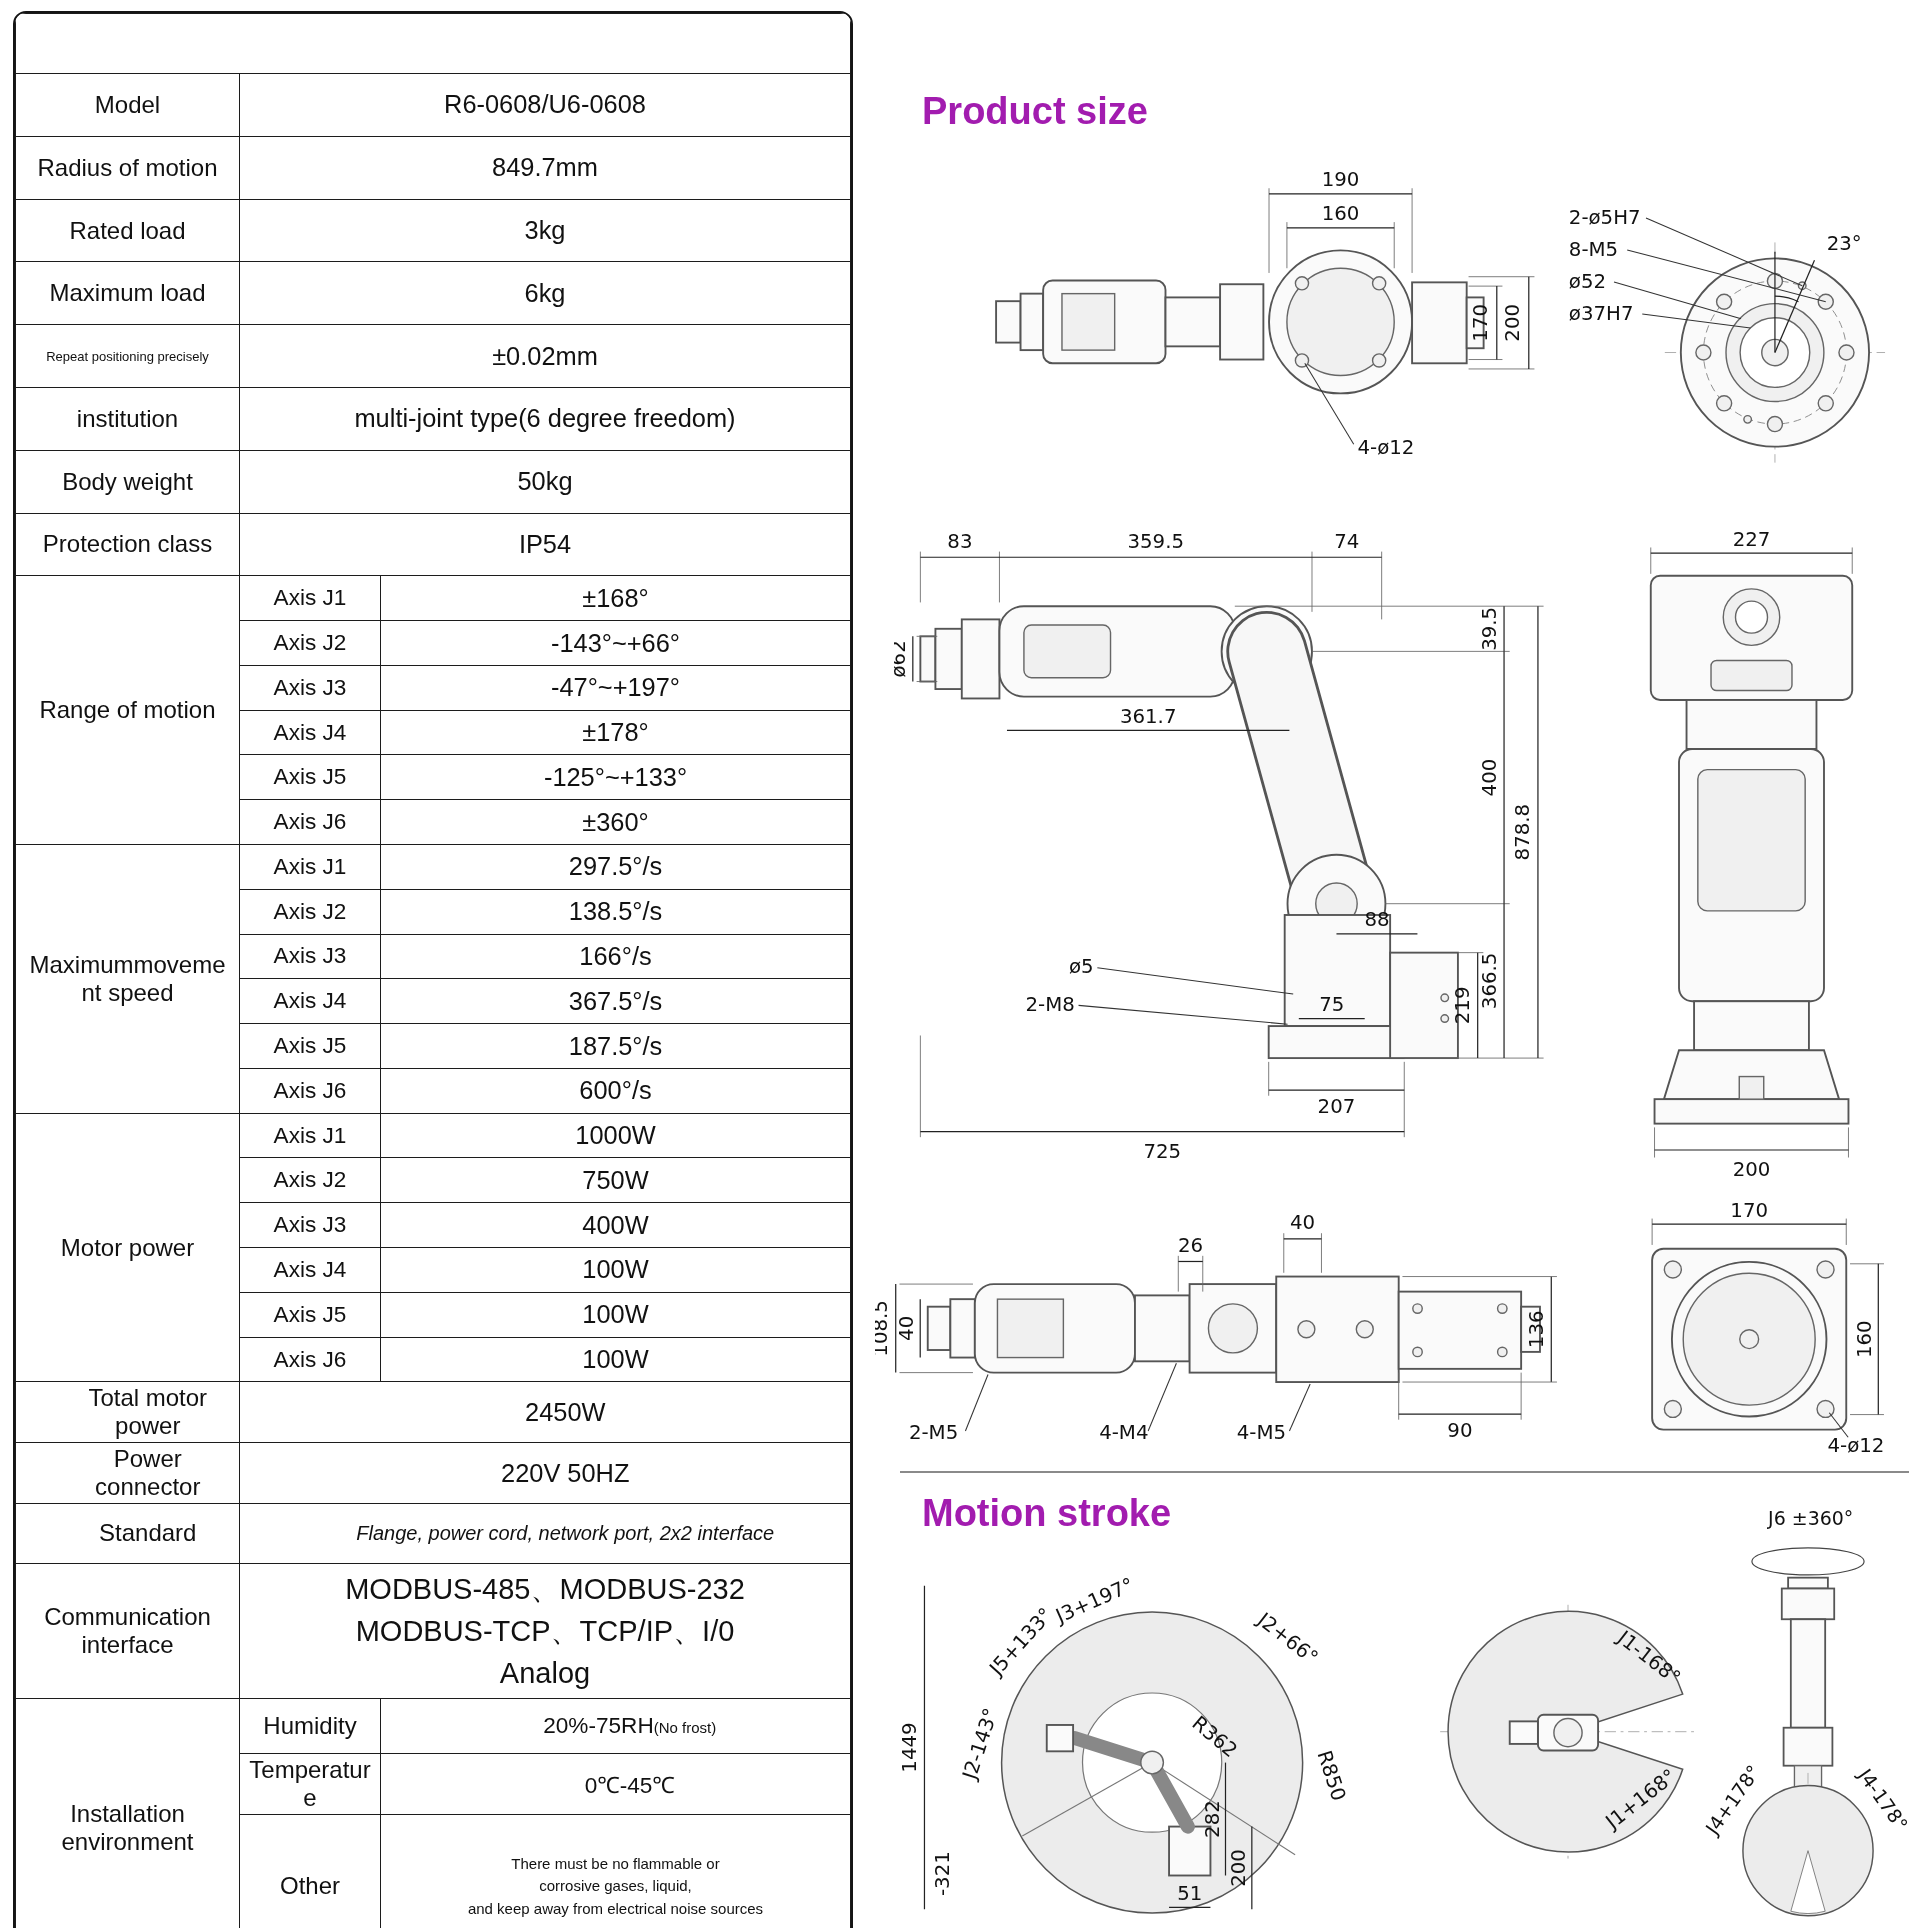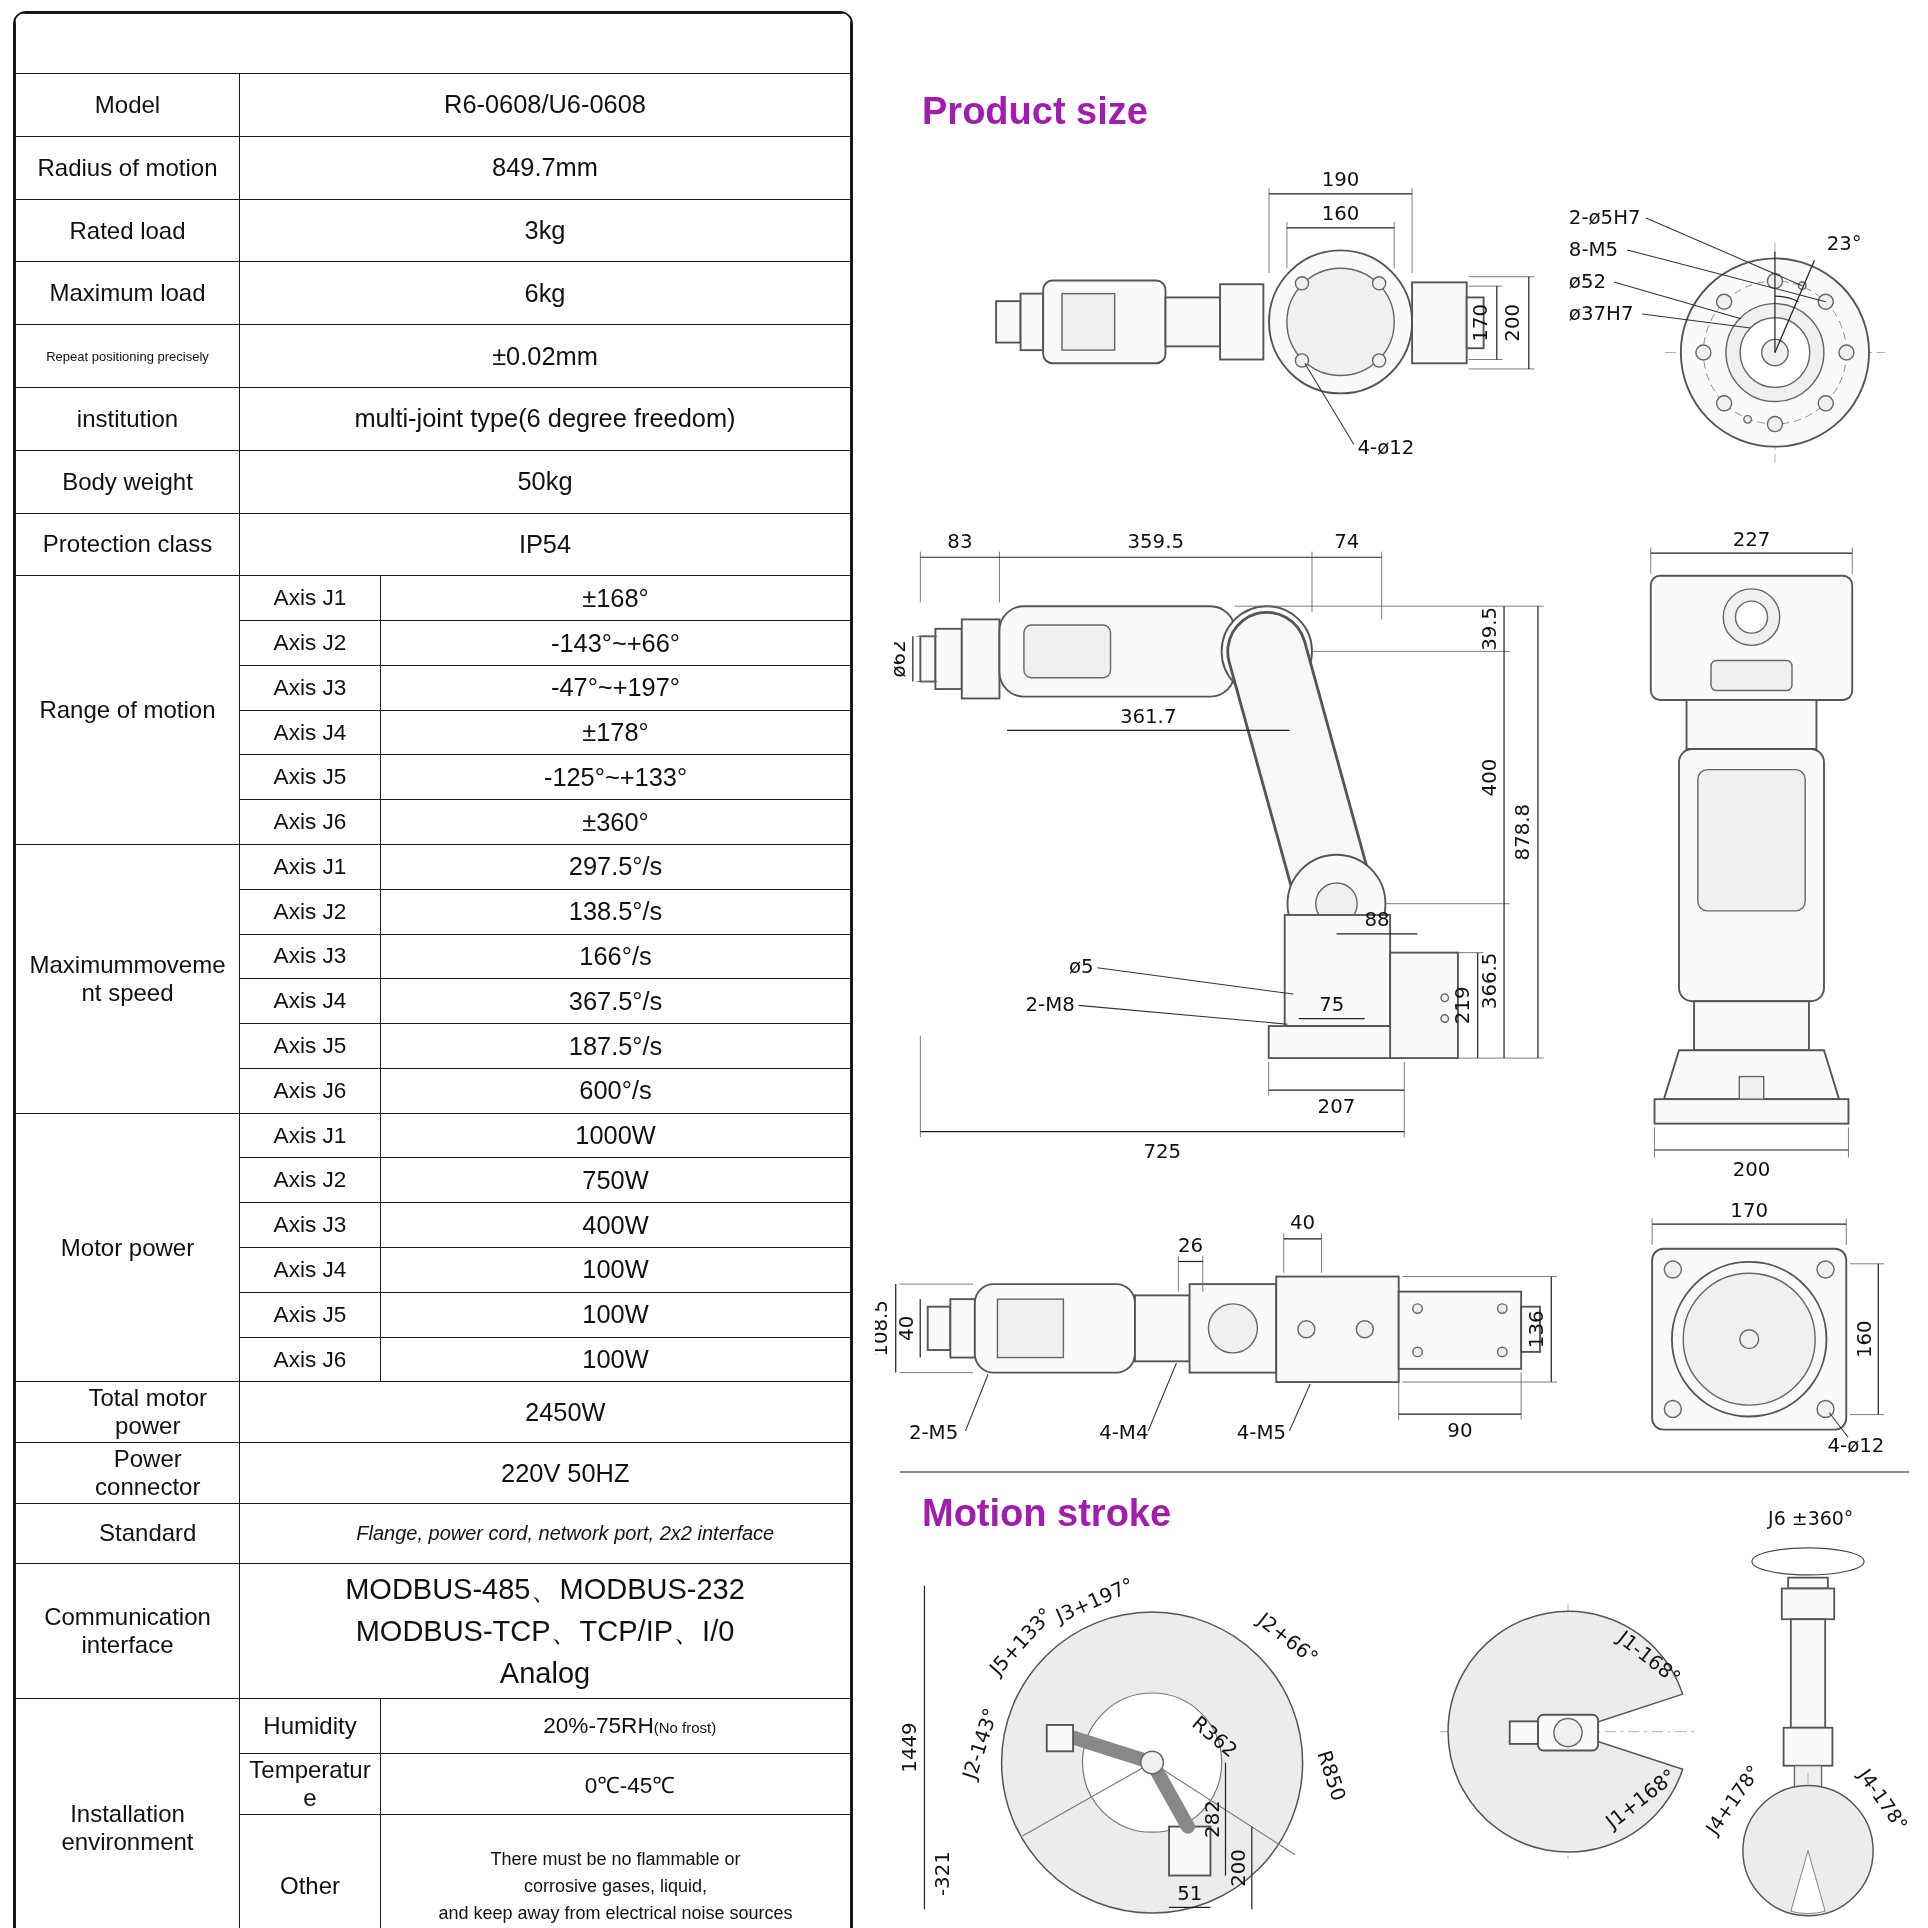--- a/index.html
+++ b/index.html
@@ -19,21 +19,21 @@
   td.val.md{font-size:22.6px;padding-left:36px;}
   td.val.sm{font-size:20px;font-style:italic;}
   tr.rt>td{height:58px;}
   tr.ra>td{height:40px;}
   tr.rb>td{height:55px;padding-left:48px;}
   tr.rc>td{height:130px;}
   tr.rh>td{height:51px;}
   tr.ro>td{height:139px;}
   .note{font-size:15px;}
   .commline{font-size:29px;line-height:1.45;}
-  .otherline{font-size:18px;line-height:1.5;}
+  .otherline{font-size:15px;line-height:1.5;}
   
   .right{position:absolute;left:866px;top:0;width:1062px;height:1928px;}
   .sec-title{position:absolute;font-size:38px;font-weight:bold;color:#a21caf;}
   .divider{position:absolute;left:34px;top:1471px;width:1009px;height:1.9px;background:#8a8a8a;}
   .draw{position:absolute;}
   .draw .o{fill:#fafafa;stroke:#555;stroke-width:2;}
   .draw .o2{fill:#f0f0f0;stroke:#666;stroke-width:1.5;}
   .draw .dim{stroke:#222;stroke-width:1.3;fill:none;}
   .draw .ext{stroke:#666;stroke-width:0.9;}
   .draw .cl{stroke:#aaa;stroke-width:1;stroke-dasharray:12 5 3 5;fill:none;}

